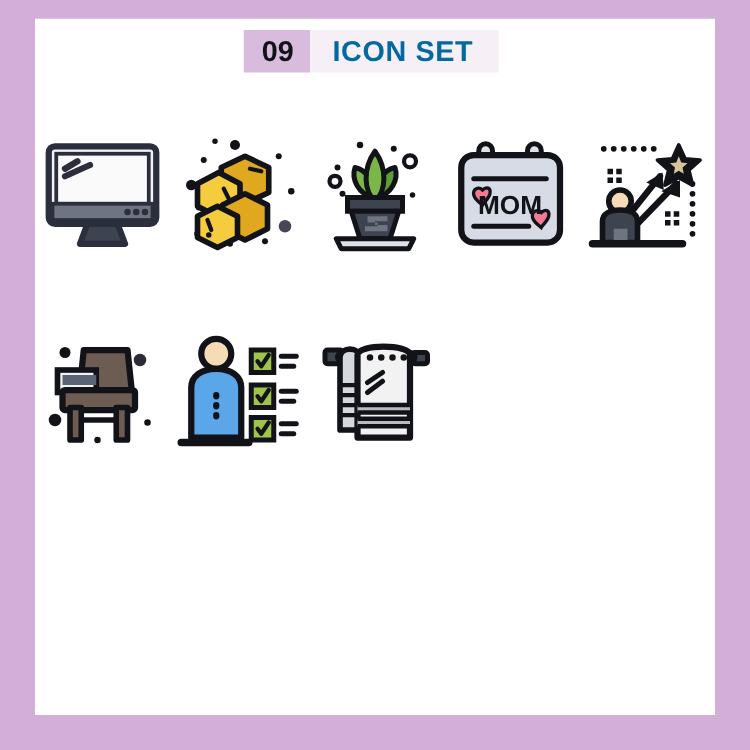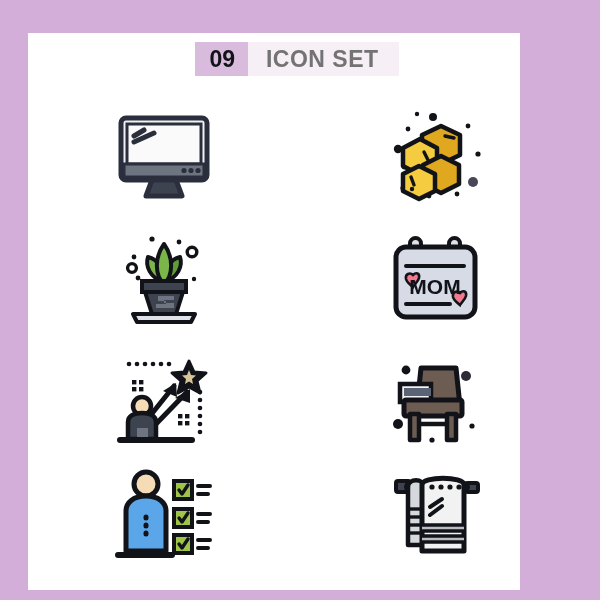--- a/index.html
+++ b/index.html
@@ -5,22 +5,22 @@
 <style>
   html,body{margin:0;padding:0;}
   body{
     width:600px;height:600px;
     background:#d3aed8;
     font-family:"Liberation Sans", sans-serif;
     overflow:hidden;
   }
   .frame{
     position:absolute;
-    left:28px;top:33px;
-    width:492px;height:557px;
+    left:28px;top:15px;
+    width:544px;height:557px;
     background:#ffffff;
   }
   
   .header{
     position:absolute;
     left:0;top:0;
     width:544px;height:52px;
     display:flex;
     align-items:center;
     justify-content:center;
@@ -37,36 +37,36 @@
     font-size:23px;
     font-weight:bold;
     letter-spacing:0px;
     display:flex;
     align-items:center;
     justify-content:center;
     padding:0 13px 0 14px;
   }
   .badge-title{
     background:#f6eff6;
-    color:#737373;
+    color:#0369a1;
     font-size:23px;
     font-weight:bold;
     letter-spacing:0.5px;
     display:flex;
     align-items:center;
     justify-content:center;
     padding:0 20px 0 18px;
   }
   
   .grid{
     position:absolute;
     left:0;top:60px;
     width:544px;height:470px;
     display:grid;
-    grid-template-columns:repeat(2,1fr);
+    grid-template-columns:repeat(5,1fr);
     grid-template-rows:repeat(3,1fr);
   }
   .cell{
     display:flex;
     align-items:center;
     justify-content:center;
   }
   .cell svg{display:block;}
 </style>
 </head>

